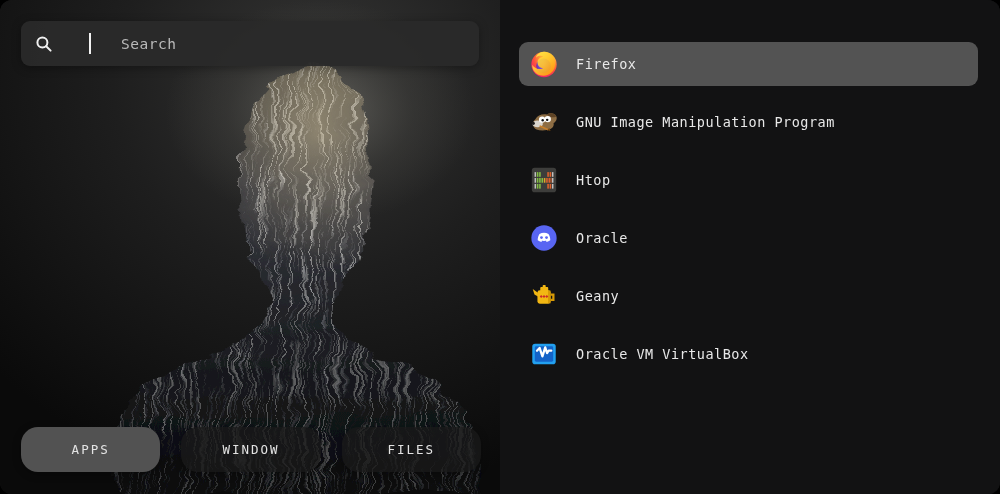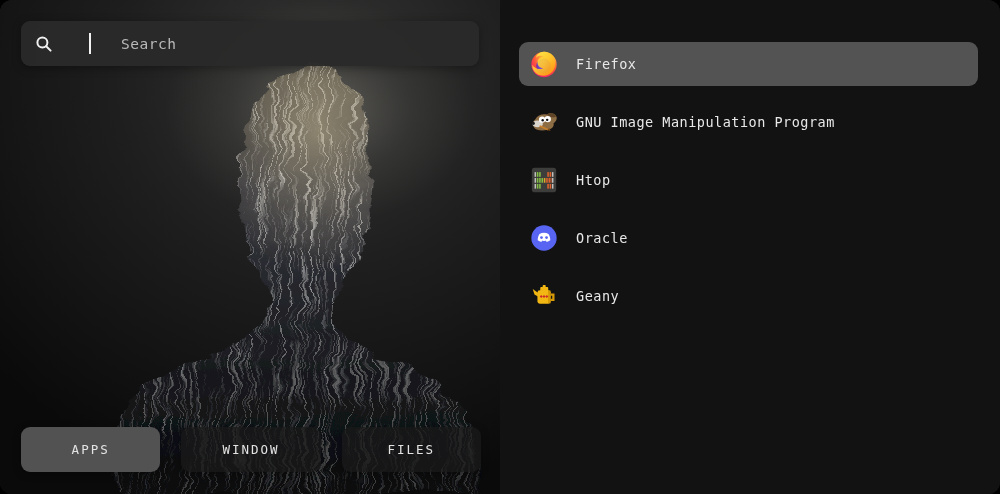--- a/index.html
+++ b/index.html
@@ -30,21 +30,21 @@
   }
   .search-icon { width:18px; height:18px; flex:none; margin-right:7px; }
   .caret { width:2px; height:21px; background:#f2f2f2; flex:none; }
   .search-placeholder { color:#b9b9b9; font-size:14.5px; margin-left:1px; letter-spacing:.5px; }
 
   .tab-bar {
     position:absolute; left:21px; right:19px; bottom:22px; height:45px;
     display:flex; gap:21px;
   }
   .tab {
-    flex:1; border-radius:9px; display:flex; align-items:center; justify-content:center;
+    flex:1; border-radius:17px; display:flex; align-items:center; justify-content:center;
     background:rgba(26,26,26,.78); color:#e3e3e3;
     font-size:12.5px; letter-spacing:2px;
     box-shadow:0 2px 8px rgba(0,0,0,.3);
     cursor:default;
   }
   .tab.selected { background:#525252; }
 
   
   .right-pane {
     width:500px; height:494px; flex:none;
@@ -250,14 +250,24 @@
  <g fill="#cc2a2a">
   <rect x="11.9" y="15.4" width="2.3" height="2.3" transform="rotate(45 13 16.5)"></rect>
   <rect x="14.9" y="15.4" width="2.3" height="2.3" transform="rotate(45 16 16.5)"></rect>
   <rect x="17.9" y="15.4" width="2.3" height="2.3" transform="rotate(45 19 16.5)"></rect>
  </g>
 </svg>
         </span>
     <span class="app-label">Geany</span>
   </div>
 
+  <div class="row">
+    <span class="app-icon">
+          <svg viewBox="0 0 32 32">
+ <rect x="3.5" y="5" width="25" height="22" rx="3" fill="#22a0f0"></rect>
+ <rect x="6.2" y="7.8" width="19.6" height="16.4" rx="1.5" fill="#1463c8"></rect>
+ <path d="M8.5,12.5 l2.8,-3 l3,9 l3,-9.5 l2,6 l1.5,-2.5 h3" stroke="#ffffff" stroke-width="2.4" fill="none" stroke-linejoin="round" stroke-linecap="round"></path>
+</svg>
+        </span>
+    <span class="app-label">Oracle VM VirtualBox</span>
+  </div>
 </div>
 </div>
 
 </body></html>

